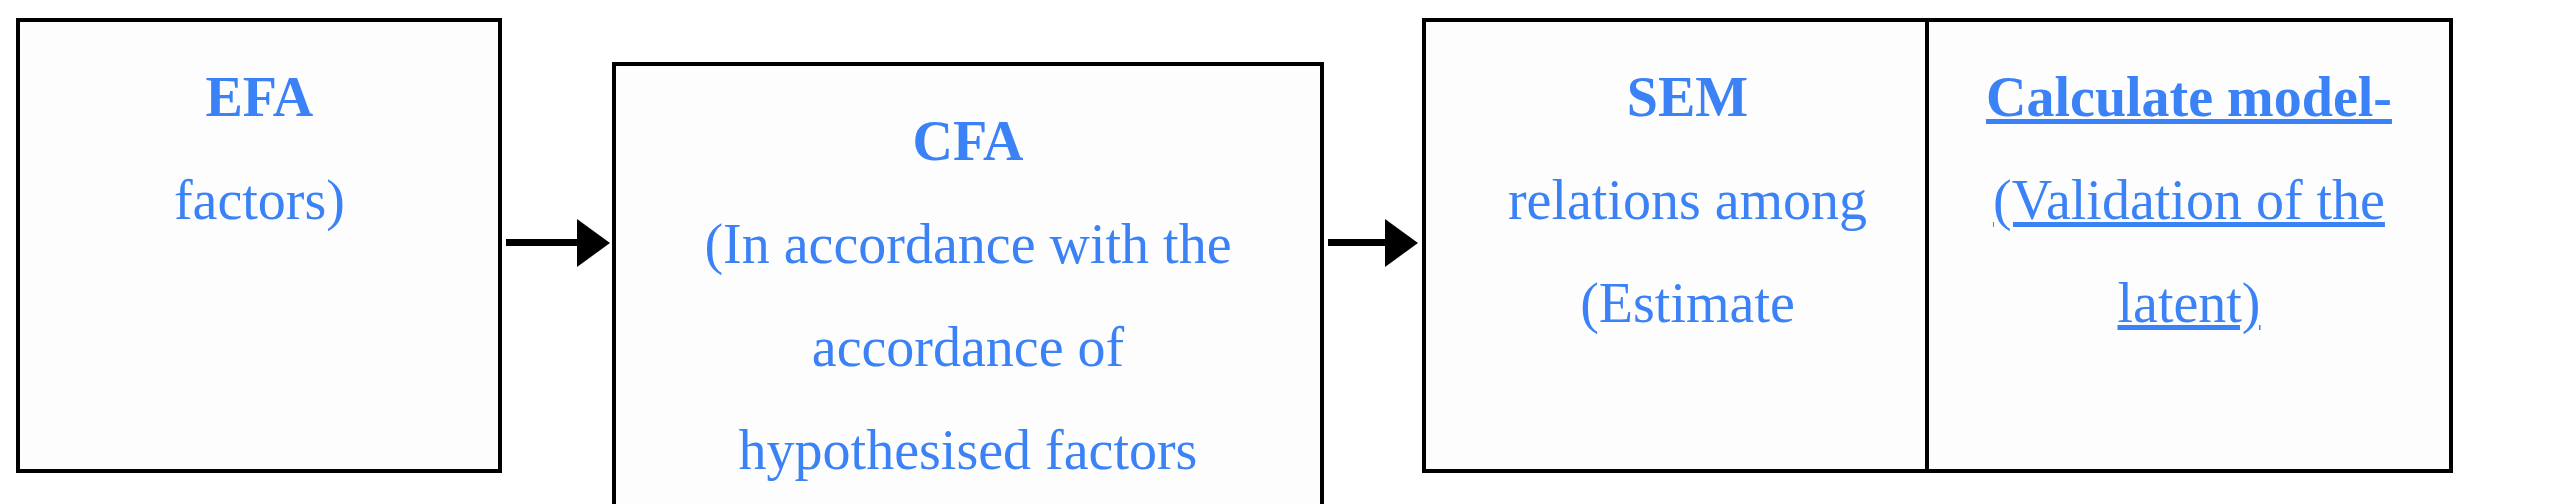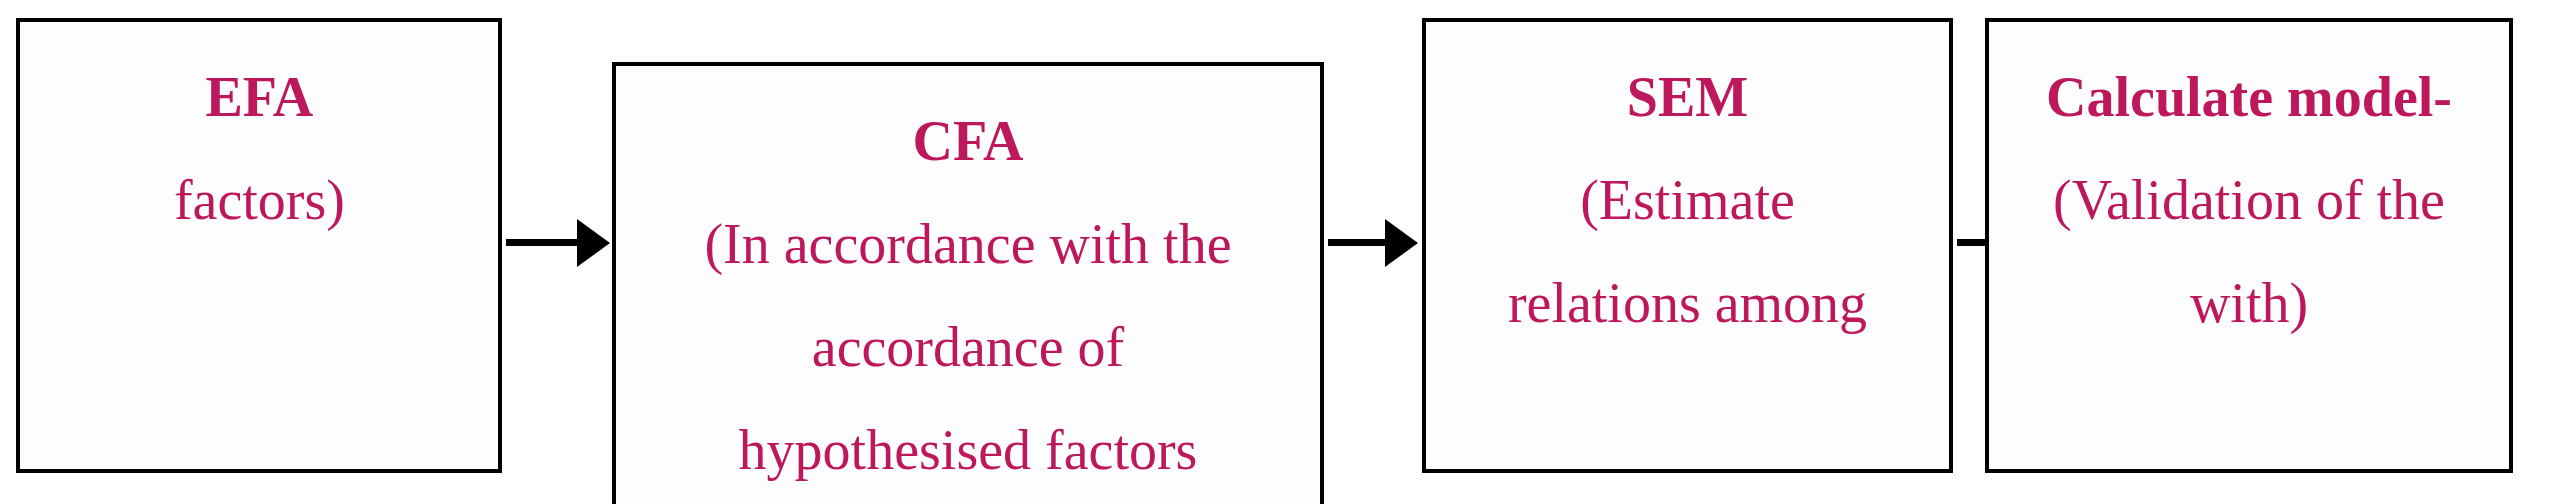--- a/index.html
+++ b/index.html
@@ -6,21 +6,21 @@
     margin: 0;
     padding: 0;
     background: #ffffff;
   }
   #figure {
     position: relative;
     width: 2576px;
     height: 505px;
     background: #ffffff;
     font-family: "Liberation Serif", "DejaVu Serif", serif;
-    color: #be185d;
+    color: #3b82f6;
     overflow: hidden;
   }
   .box {
     position: absolute;
     top: 18px;
     height: 455px;
     border: 4.6px solid #000000;
     background: #fdfdfd;
     box-sizing: border-box;
     text-align: center;
@@ -77,29 +77,29 @@
     <div class="line">hypothesised factors</div>
   </div>
 
   <div class="arrow" style="left:1328px; width:90px;">
     <div class="shaft"></div>
     <div class="head"></div>
   </div>
 
   <div class="box" style="left:1422px; width:531px;">
     <div class="line title">SEM</div>
+    <div class="line">relations among</div>
     <div class="line">(Estimate</div>
-    <div class="line">relations among</div>
   </div>
 
   <div class="arrow" style="left:1957px; width:77px;">
     <div class="shaft"></div>
     <div class="head"></div>
   </div>
 
-  <div class="box" style="left:1985px; width:528px;">
+  <div class="box" style="left:1925px; width:528px;text-decoration:underline;">
     <div class="line title">Calculate model-</div>
     <div class="line">(Validation of the</div>
-    <div class="line">with)</div>
+    <div class="line">latent)</div>
   </div>
 
 </div>
 
 
 </body></html>

